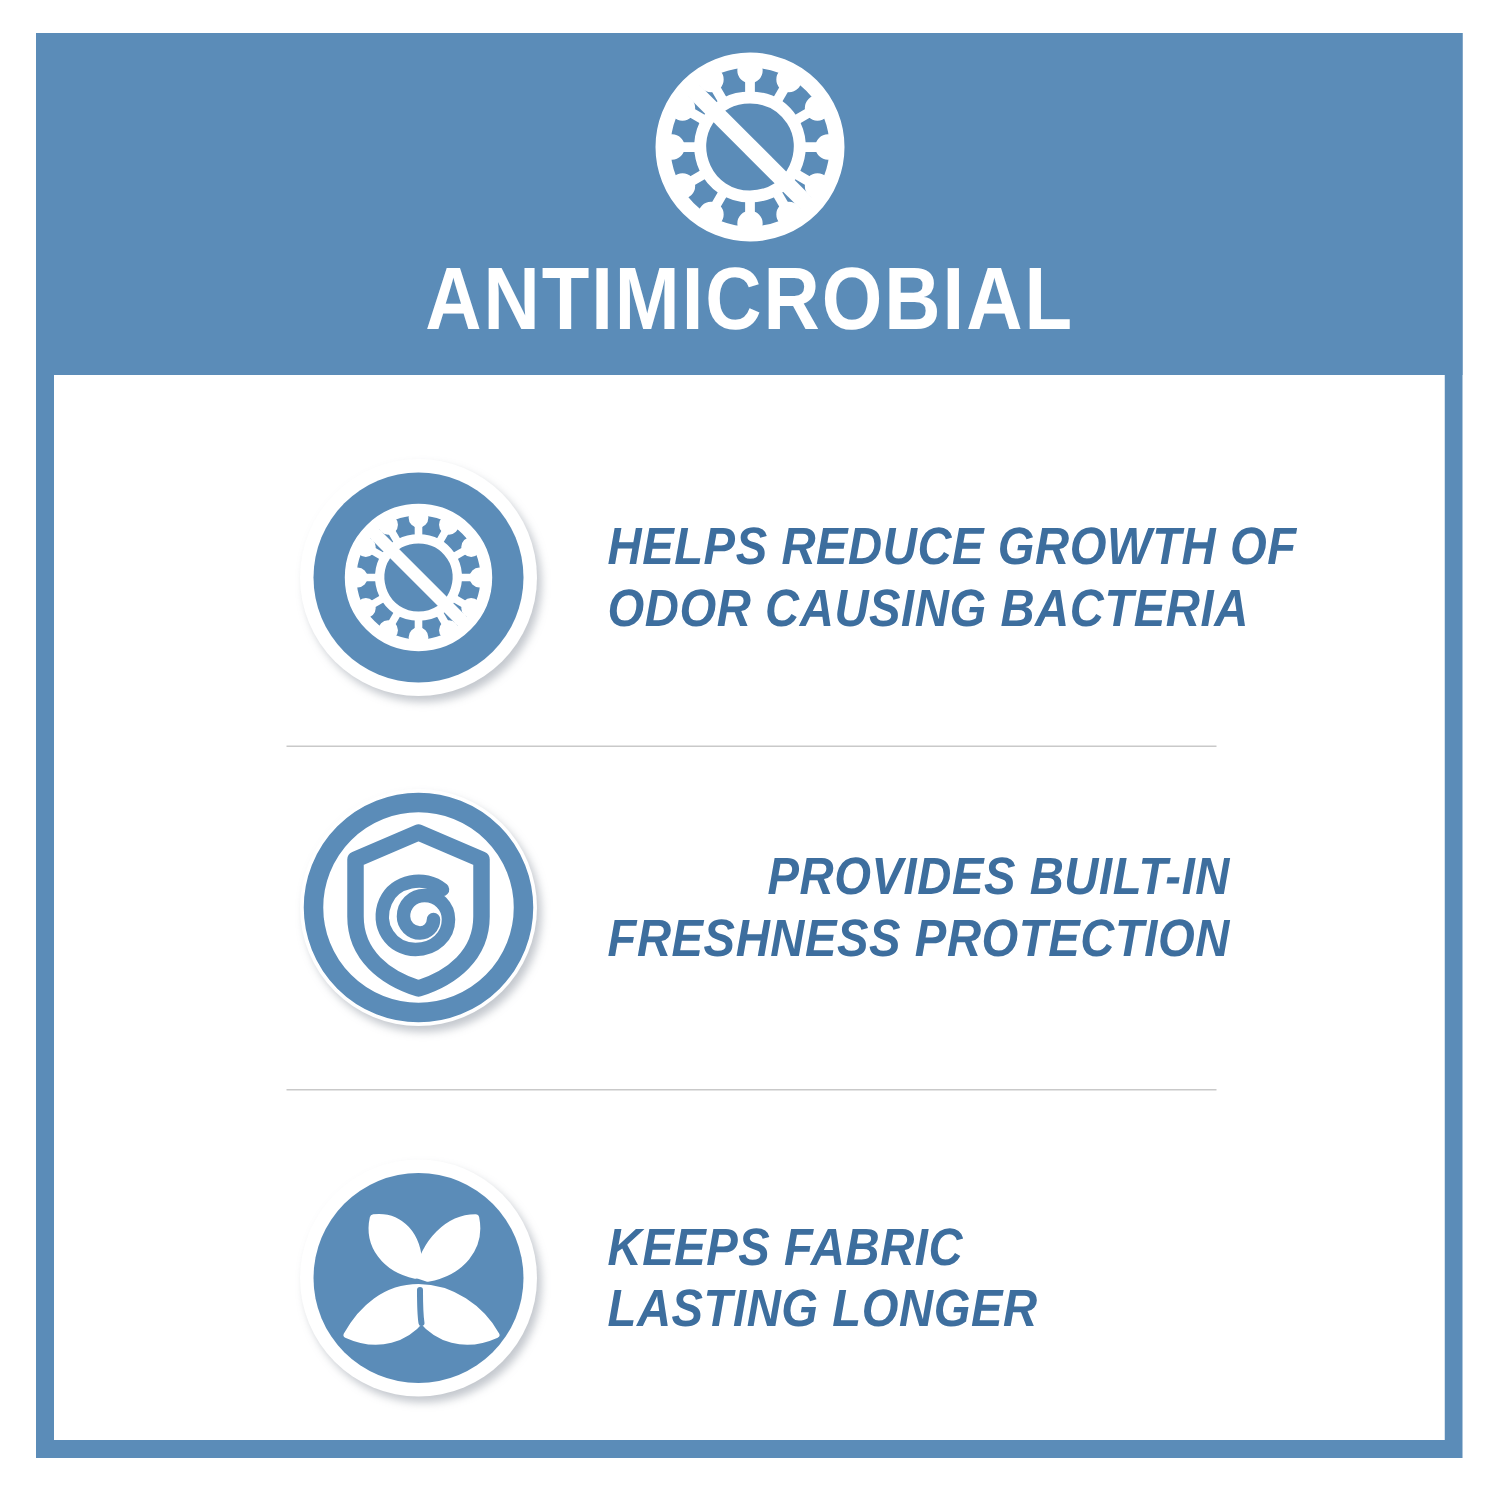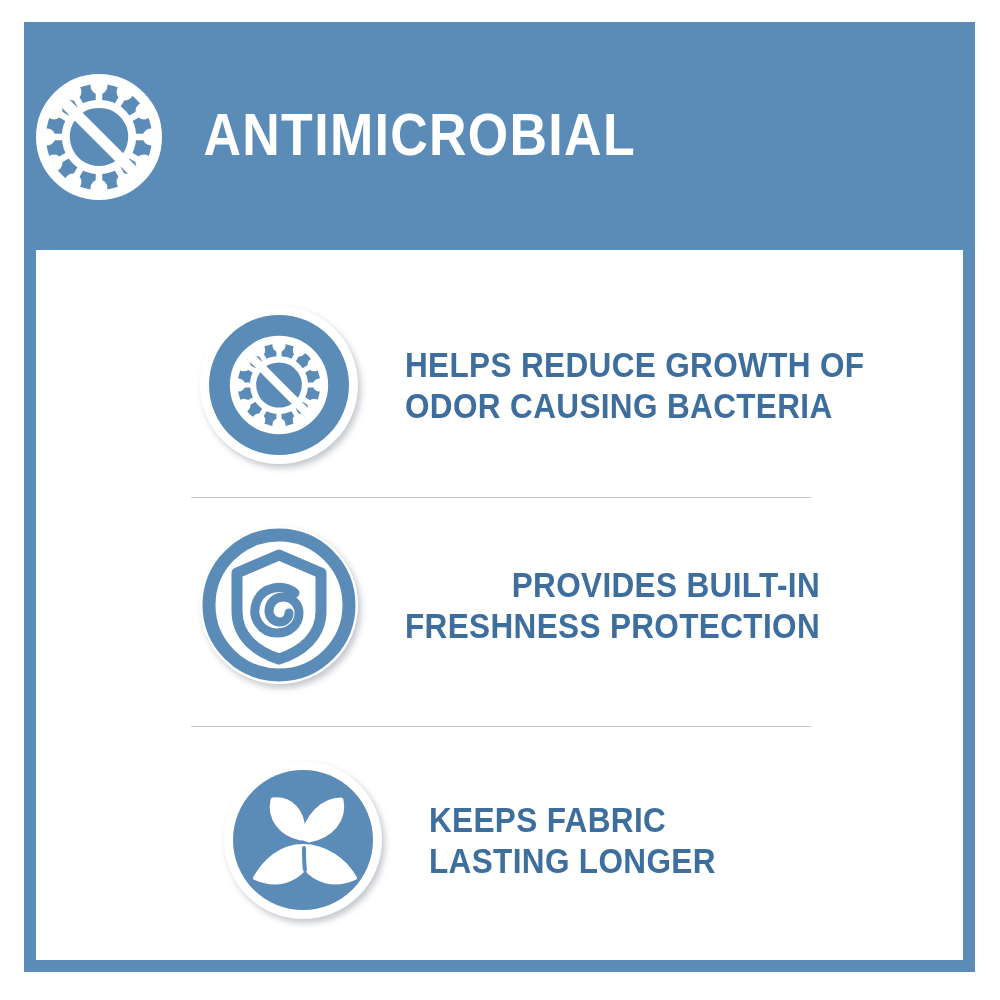--- a/index.html
+++ b/index.html
@@ -38,20 +38,21 @@
   
   .header {
     position: absolute;
     left: 24px;
     top: 22px;
     width: 951px;
     height: 228px;
     background: #5B8CB8;
     box-sizing: border-box;
     display: flex;
+    flex-direction: column;
     align-items: center;
     justify-content: flex-start;
   }
 
   .header-icon {
     margin-top: 10px;
     width: 150px;
     height: 140px;
     display: block;
   }
@@ -80,24 +81,25 @@
     background: #ffffff;
   }
 
   .row {
     position: absolute;
     left: 0;
     width: 927px;
     height: 180px;
     display: flex;
     align-items: center;
+    font-style: italic;
   }
   .row-1 { top: 45px; }
   .row-2 { top: 265px; text-align: right; }
-  .row-3 { top: 500px; padding-left: 24px; }
+  .row-3 { top: 512px; }
 
   .badge-wrap {
     position: relative;
     width: 160px;
     height: 160px;
     margin-left: 163px;
     flex: 0 0 auto;
     filter: drop-shadow(3px 4px 3px rgba(100,110,125,0.38));
   }
 

